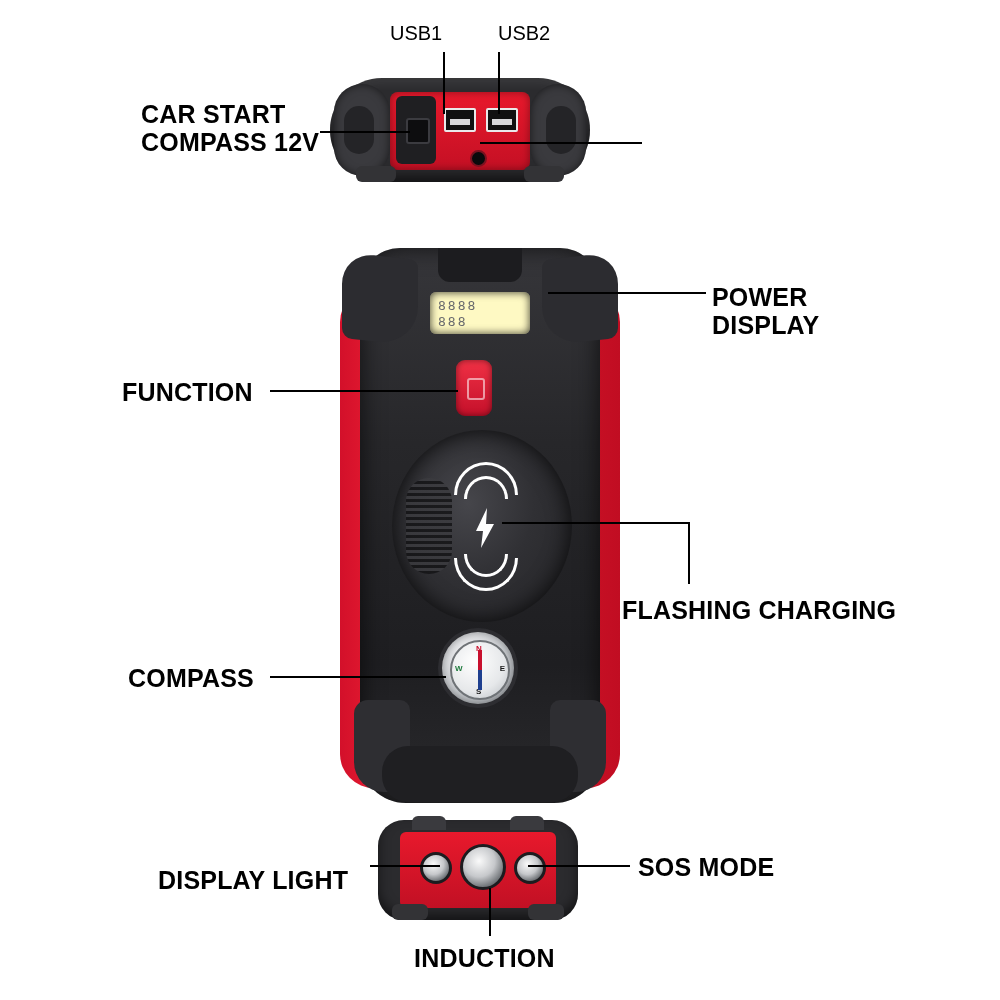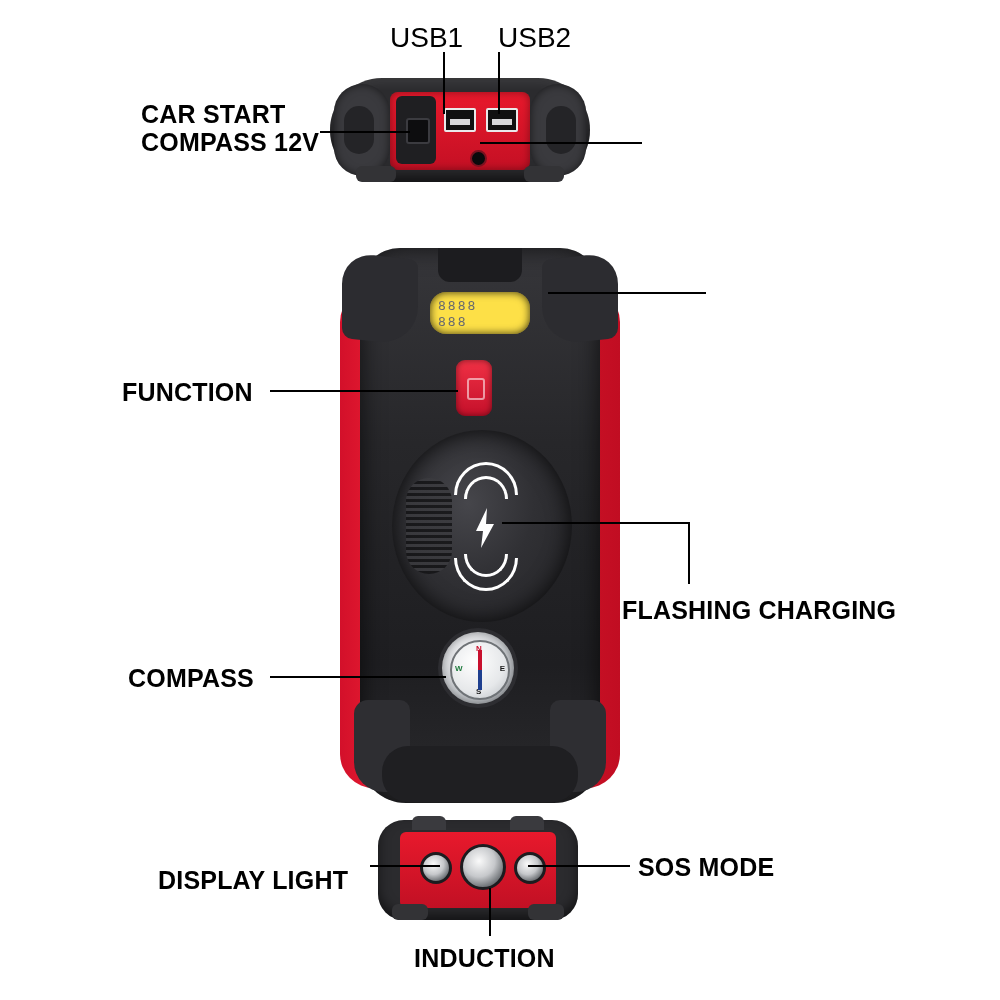--- a/index.html
+++ b/index.html
@@ -13,21 +13,21 @@
   .stage{position:absolute;left:0;top:0;width:1000px;height:1000px;}
   .label{
     position:absolute;
     font-weight:bold;
     color:#000;
     line-height:1.12;
     white-space:pre;
     letter-spacing:0.2px;
   }
   .lbl-big{font-size:25px;}
-  .lbl-usb{font-size:28px;font-weight:normal;letter-spacing:0px;}
+  .lbl-usb{font-size:20px;font-weight:normal;letter-spacing:0px;}
   .line{position:absolute;background:#000;}
   .h-line{height:2px;}
   .v-line{width:2px;}
 
   
   #top-unit{position:absolute;left:330px;top:70px;width:260px;height:120px;}
   .tu-body{
     position:absolute;left:0;top:8px;width:260px;height:104px;
     background:#2b2b2e;
     border-radius:52px;
@@ -85,21 +85,21 @@
   .mu-shoulder{
     position:absolute;top:8px;width:76px;height:86px;background:#2c2c30;
   }
   .mu-shoulder.l{left:12px;border-radius:32px 8px 40px 10px;transform:skewY(6deg);}
   .mu-shoulder.r{right:12px;border-radius:8px 32px 10px 40px;transform:skewY(-6deg);}
   .mu-notch{
     position:absolute;left:108px;top:0px;width:84px;height:34px;background:#1c1c1f;border-radius:0 0 12px 12px;
   }
   .display{
     position:absolute;left:100px;top:44px;width:100px;height:42px;
-    background:#fde047;border-radius:16px;
+    background:#fef9c3;border-radius:6px;
     box-shadow:inset 0 0 8px rgba(0,0,0,.8);
     overflow:hidden;
   }
   .display .dseg{
     position:absolute;left:8px;top:6px;font-family:"DejaVu Sans Mono", monospace;
     font-size:13px;color:#6a6b6e;letter-spacing:2px;line-height:15px;
   }
   .fn-button{
     position:absolute;left:126px;top:112px;width:36px;height:56px;
     background:linear-gradient(180deg,#f03145,#c4102a);border-radius:9px;
@@ -237,20 +237,21 @@
         <div class="needle-r"></div>
         <div class="needle-b"></div>
       </div>
     </div>
 
     <div class="mu-legL"></div>
     <div class="mu-legR"></div>
     <div class="mu-base"></div>
   </div>
 
+  <div class="label lbl-big" style="left:712px;top:283px;"><span>POWER</span><br><span>DISPLAY</span></div>
   <div class="line h-line" style="left:548px;top:292px;width:158px;"></div>
 
   <div class="label lbl-big" style="left:122px;top:378px;">FUNCTION</div>
   <div class="line h-line" style="left:270px;top:390px;width:188px;"></div>
 
   <div class="label lbl-big" style="left:622px;top:596px;"><span>FLASHING CHARGING</span><br></div>
   <div class="line h-line" style="left:502px;top:522px;width:188px;"></div>
   <div class="line v-line" style="left:688px;top:522px;height:62px;"></div>
 
   <div class="label lbl-big" style="left:128px;top:664px;">COMPASS</div>

